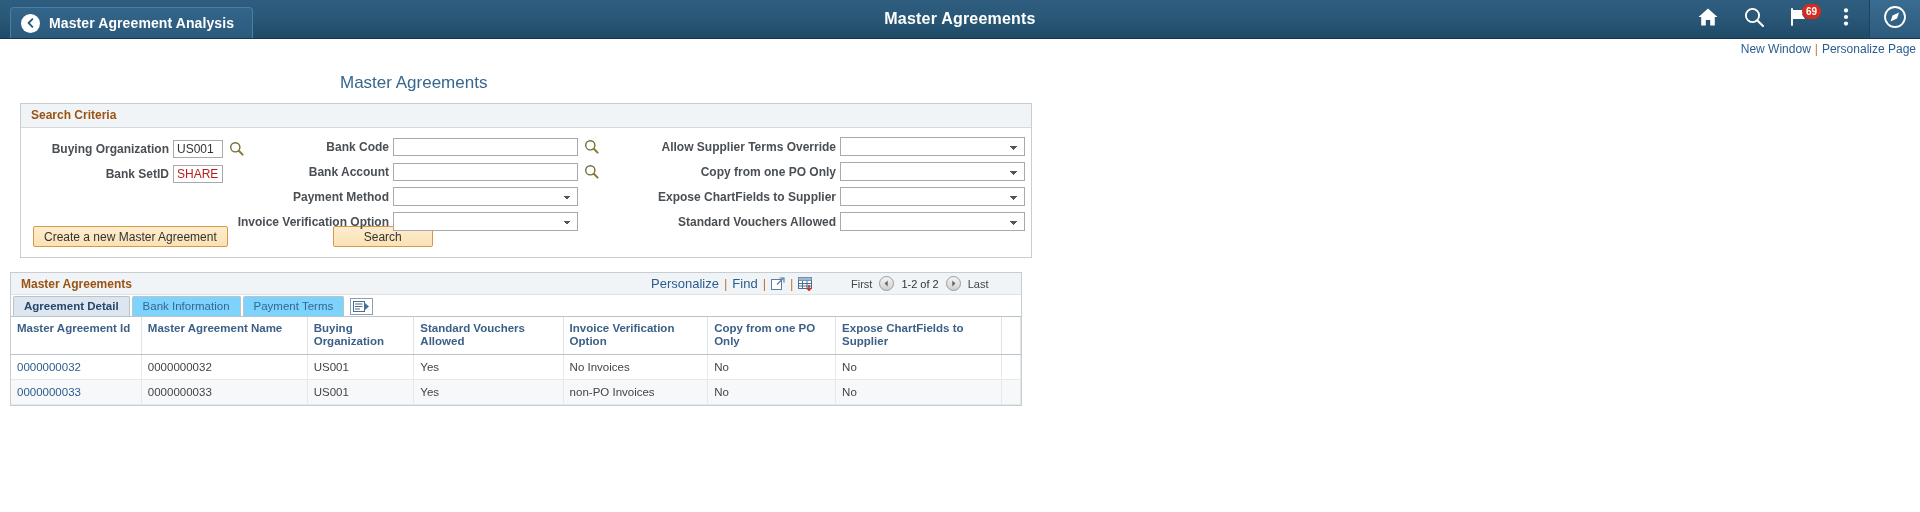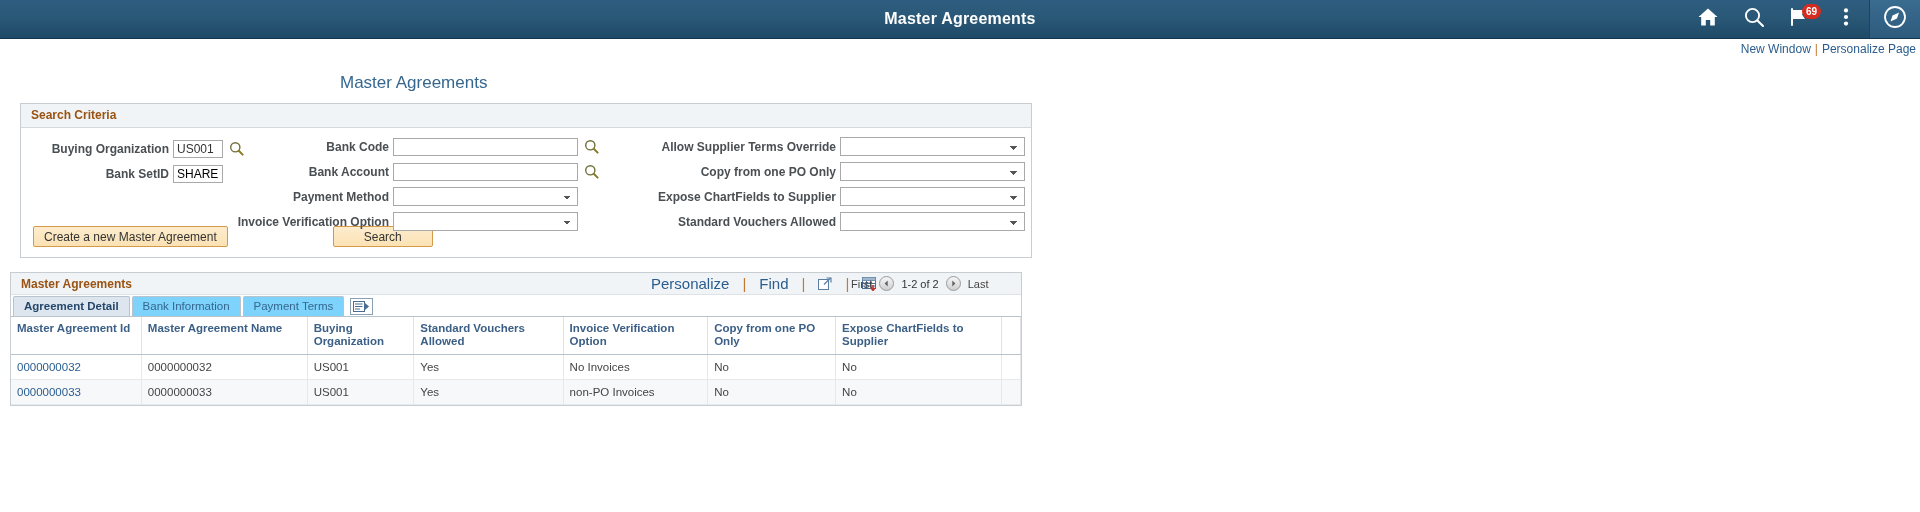--- a/index.html
+++ b/index.html
@@ -172,21 +172,21 @@
     border: 1px solid #a9a9a9;
     background: #ffffff;
     height: 18px;
     line-height: 18px;
     padding: 0 3px;
     box-sizing: border-box;
     font-family: "Liberation Sans", sans-serif;
     margin-left: 4px;
   }
   .txt.short { width: 50px; }
-  .txt.disabled-look { background: #ffffff; color: #000000; }
+  .txt.disabled-look { background: #ffffff; color: #b91c1c; }
   .txt.wide { width: 185px; }
   .sel {
     font-size: 12px;
     color: #333;
     border: 1px solid #a9a9a9;
     background: #ffffff;
     height: 19px;
     width: 185px;
     box-sizing: border-box;
     margin-left: 4px;
@@ -258,24 +258,24 @@
   .grid-title {
     font-size: 12px;
     font-weight: bold;
     color: #9a5312;
   }
   .grid-tools {
     position: absolute;
     left: 640px;
     display: flex;
     align-items: center;
-    font-size: 15px;
+    font-size: 13px;
     color: #2a5d8f;
     white-space: nowrap;
-    gap: 8px;
+    gap: 0;
   }
   .grid-tools a { color: #2a5d8f; text-decoration: none; cursor: pointer; }
   .tools-pipe { color: #c07a33; margin: 0 5px; }
   .icon-btn { cursor: pointer; display: inline-flex; vertical-align: middle; }
   .nav-block {
     position: absolute;
     left: 840px;
     display: flex;
     align-items: center;
     gap: 7px;
@@ -369,20 +369,28 @@
   }
   .c1 { width: 110px; } .c2 { width: 140px; } .c3 { width: 90px; }
   .c4 { width: 126px; } .c5 { width: 122px; } .c6 { width: 108px; }
   .c7 { width: 140px; } .c8 { width: 16px; }
 </style>
 </head>
 <body>
 
 <div class="app-header">
 
+  <div class="back-tab">
+    <span class="back-circle">
+      <svg width="10" height="10" viewBox="0 0 10 10">
+        <path d="M6.4 1.2 L2.6 5 L6.4 8.8" fill="none" stroke="#2a5877" stroke-width="1.8" stroke-linecap="round" stroke-linejoin="round"></path>
+      </svg>
+    </span>
+    <span class="back-tab-label">Master Agreement Analysis</span>
+  </div>
 
   <div class="header-title">Master Agreements</div>
 
   <div class="header-icons">
 
     <div class="hdr-icon">
       <span>
         <svg width="22" height="20" viewBox="0 0 22 20">
           <path d="M11 1.5 L20.5 10 L17.8 10 L17.8 18.5 L13.2 18.5 L13.2 13 L8.8 13 L8.8 18.5 L4.2 18.5 L4.2 10 L1.5 10 Z" fill="#ffffff"></path>
         </svg>

